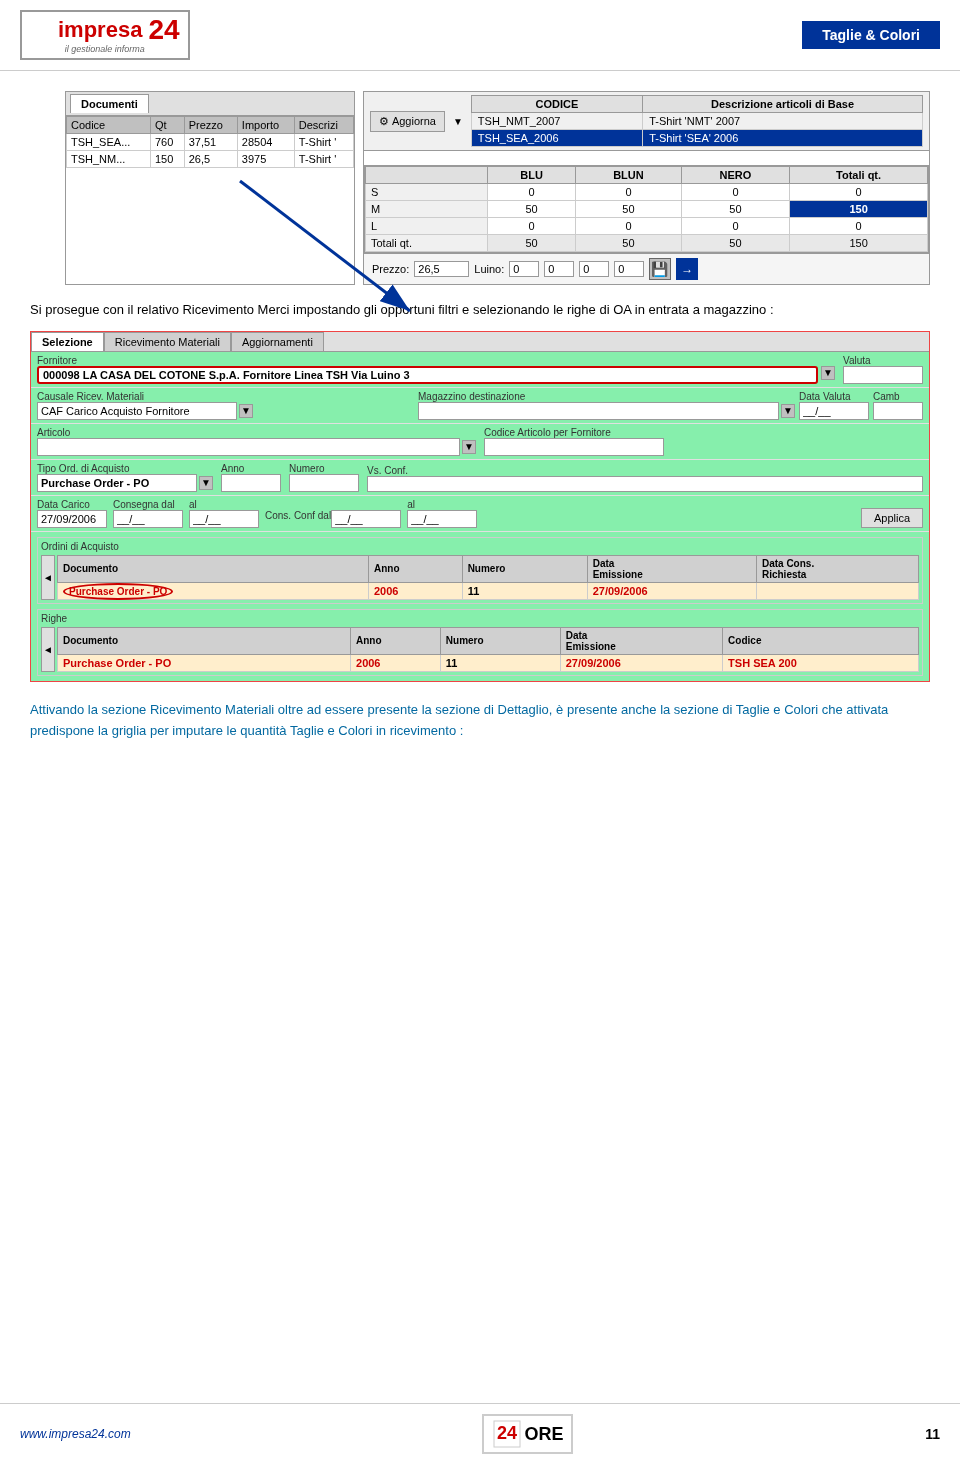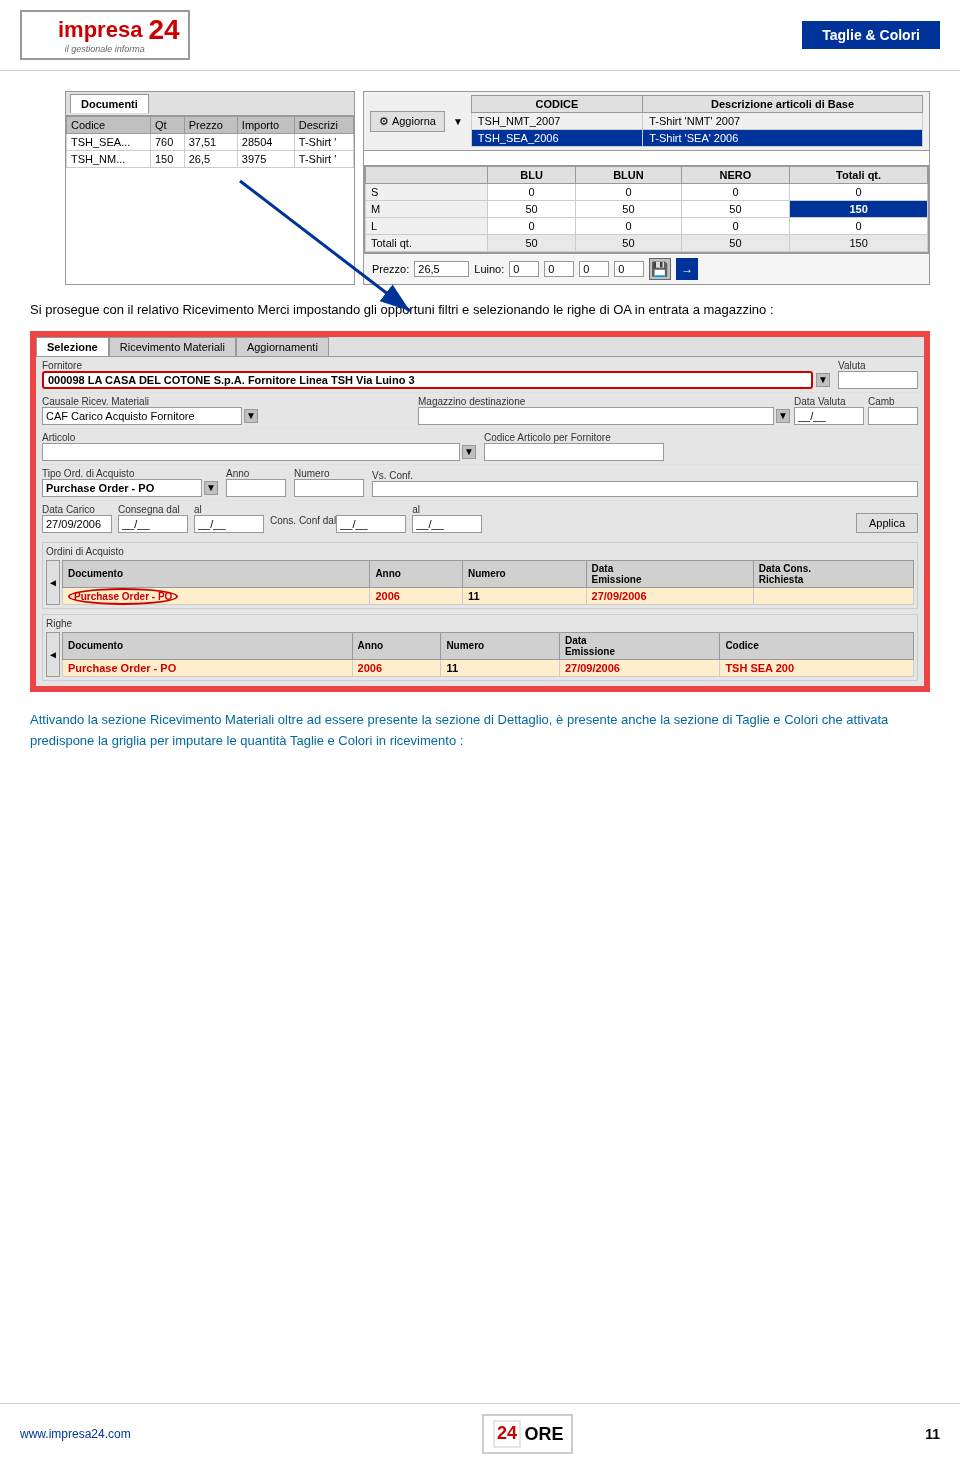--- a/index.html
+++ b/index.html
@@ -180,22 +180,22 @@
     
     .description-text {
       font-size: 13px;
       line-height: 1.6;
       margin: 15px 0 10px 0;
       color: #000;
     }
 
     
     .form-container {
-      border: 6px solid #ef4444;
-      background: #e5e5e5;
+      border: 1px solid #ef4444;
+      background: #86efac;
       margin-bottom: 15px;
     }
     .form-tabs {
       display: flex;
       border-bottom: 1px solid #999;
       background: #e0e0e0;
     }
     .form-tab {
       padding: 3px 10px;
       border: 1px solid #999;
@@ -266,20 +266,21 @@
       padding: 10px 20px;
       border-top: 1px solid #ccc;
       position: absolute;
       bottom: 10px;
       left: 0;
       right: 0;
     }
     .footer-url {
       font-size: 12px;
       color: #003399;
+      font-style: italic;
     }
     .footer-logo {
       display: flex;
       align-items: center;
     }
     .footer-logo-box {
       border: 2px solid #ccc;
       padding: 3px 8px;
       display: flex;
       align-items: center;
@@ -488,21 +489,21 @@
     <div class="form-tabs">
       <div class="form-tab active">Selezione</div>
       <div class="form-tab">Ricevimento Materiali</div>
       <div class="form-tab">Aggiornamenti</div>
     </div>
 
     <div style="padding:3px 6px; border-bottom:1px solid #e0e0e0;">
       <div style="display:flex; align-items:center; gap:8px;">
         <div style="display:flex; flex-direction:column; flex:1;">
           <span class="form-label">Fornitore</span>
-          <div style="display:flex; align-items:center; gap:3px;">
+          <div style="display:flex; gap:3px;">
             <input type="text" class="fornitore-field" value="000098 LA CASA DEL COTONE S.p.A. Fornitore Linea TSH Via Luino 3" style="border: 2px solid rgb(204, 0, 0); border-radius: 3px; padding: 1px 4px; font-size: 11px; font-weight: bold; flex: 1 1 0%;">
             <span class="dropdown-arrow">▼</span>
           </div>
         </div>
         <div style="display:flex; flex-direction:column; min-width:80px;">
           <span class="form-label">Valuta</span>
           <input type="text" class="form-input" value="" style="width: 80px;">
         </div>
       </div>
     </div>

